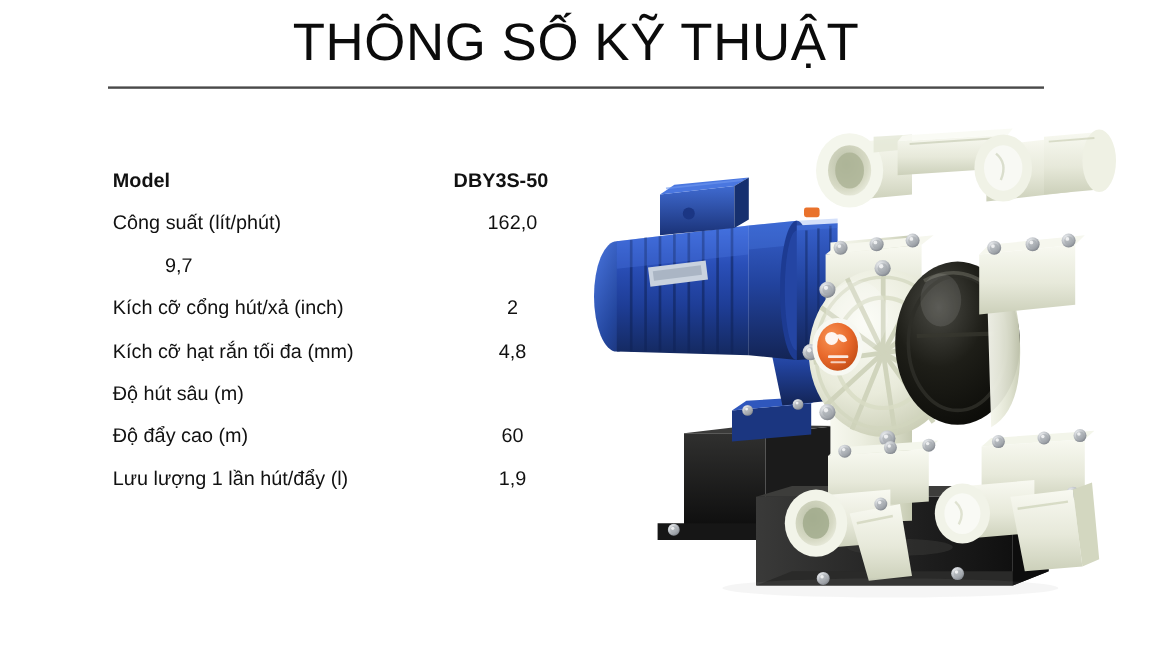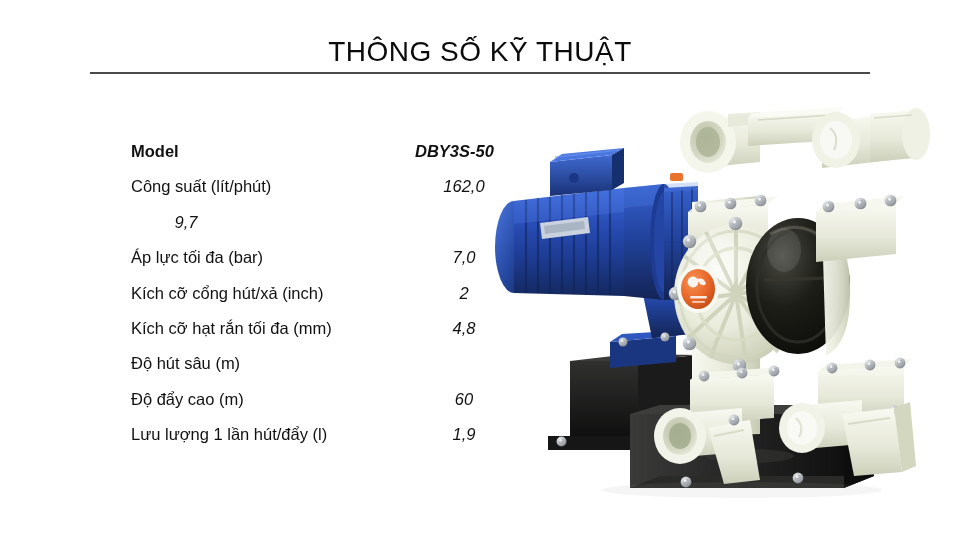--- a/index.html
+++ b/index.html
@@ -12,25 +12,25 @@
     height: 560px;
     position: relative;
     overflow: hidden;
     font-family: "Liberation Sans", sans-serif;
     color: #111111;
   }
 
   
   #page-title {
     position: absolute;
-    top: 24px;
+    top: 8px;
     left: 0;
     width: 960px;
     text-align: center;
-    font-size: 28px;
+    font-size: 44px;
     font-weight: 400;
     letter-spacing: 0.5px;
     line-height: 56px;
     color: #0b0b0b;
     white-space: nowrap;
   }
   #title-rule {
     position: absolute;
     top: 72px;
     left: 90px;
@@ -38,42 +38,40 @@
     height: 2px;
     background: #4a4a4a;
   }
 
   
   #spec-table {
     position: absolute;
     top: 141px;
     left: 94px;
     width: 390px;
-    margin-left: 37px;
   }
   .spec-row {
     display: flex;
     align-items: baseline;
     height: 35.4px;
   }
   .spec-label {
     flex: 0 0 278px;
     font-size: 16.5px;
     line-height: 20px;
     color: #111111;
     white-space: nowrap;
   }
   .spec-value {
     flex: 0 0 110px;
     text-align: center;
     font-size: 16.5px;
     line-height: 20px;
     color: #111111;
     white-space: nowrap;
-    font-style: italic;
   }
   .spec-row.header .spec-label,
   .spec-row.header .spec-value {
     font-weight: 700;
   }
   .spec-row.header .spec-value {
     text-align: left;
     padding-left: 6px;
   }
 
@@ -107,24 +105,20 @@
 
   <div class="spec-row">
     <div class="spec-label">Công suất (lít/phút)</div>
     <div class="spec-value">162,0</div>
   </div>
 
   <div class="spec-row">
     <div class="spec-value">9,7</div>
   </div>
 
-  <div class="spec-row">
-    <div class="spec-label">Áp lực tối đa (bar)</div>
-    <div class="spec-value">7,0</div>
-  </div>
 
   <div class="spec-row">
     <div class="spec-label">Kích cỡ cổng  hút/xả (inch)</div>
     <div class="spec-value">2</div>
   </div>
 
   <div class="spec-row">
     <div class="spec-label">Kích cỡ hạt rắn tối đa (mm)</div>
     <div class="spec-value">4,8</div>
   </div>

